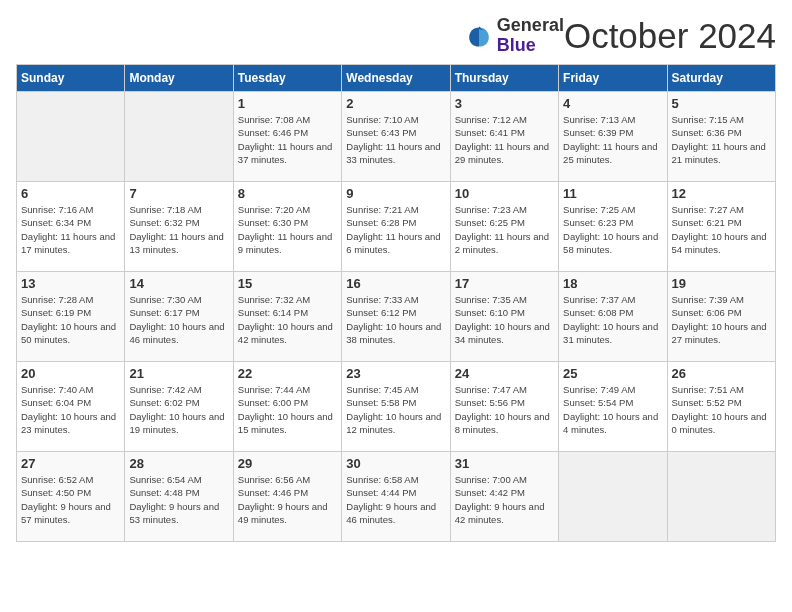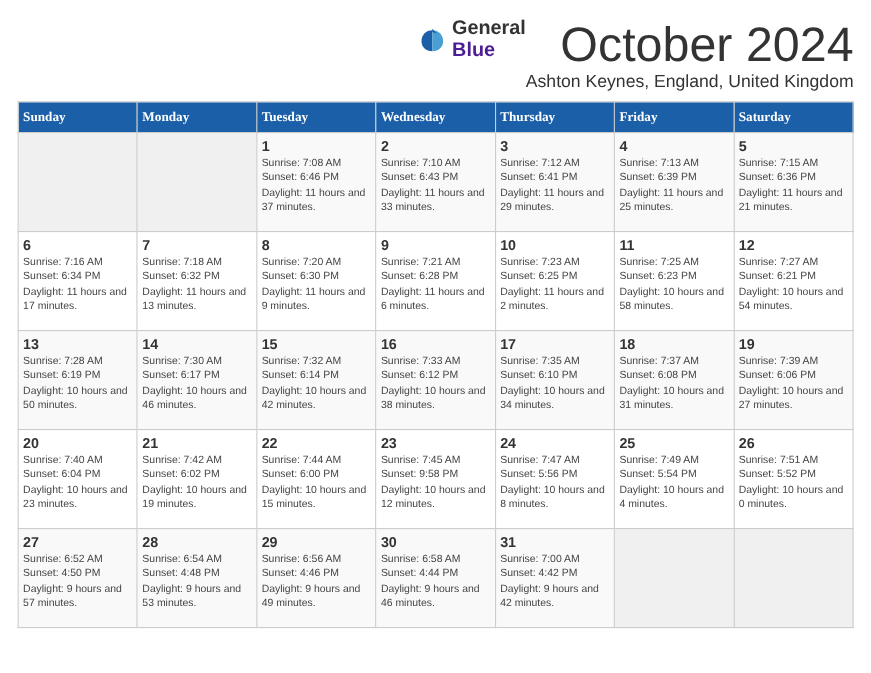--- a/index.html
+++ b/index.html
@@ -29,42 +29,41 @@
     .logo-text span.general { color: #333; }
     .logo-text span.blue { color: #4c1d95; }
     .logo-icon {
       width: 28px;
       height: 28px;
     }
     .title-block {
       text-align: right;
     }
     .month-title {
-      font-size: 44px;
+      font-size: 35px;
       font-weight: normal;
       color: #333;
     }
     .location {
       font-size: 16px;
       color: #333;
     }
     table {
       width: 100%;
       border-collapse: collapse;
       table-layout: fixed;
     }
     thead tr th {
       background: #1a5fa8;
       color: #fff;
       font-size: 12px;
       font-weight: bold;
       padding: 6px 4px;
       text-align: left;
       border: 1px solid #ccc;
-      font-family: Liberation Serif, serif;
     }
     tbody tr td {
       border: 1px solid #ccc;
       vertical-align: top;
       padding: 4px;
       font-size: 10px;
       color: #333;
       height: 90px;
     }
     .day-num {
@@ -97,21 +96,20 @@
       <path d="M20 8 C28 8 34 14 34 22 C34 30 28 35 20 35 L20 8Z" fill="#4a9fd4"></path>
       <path d="M20 6 L26 12 L20 10 Z" fill="#1a5fa8"></path>
     </svg>
     <div class="logo-text">
       <div><span class="general">General</span></div>
       <div><span class="blue">Blue</span></div>
     </div>
   </div>
   <div class="title-block">
     <div class="month-title">October 2024</div>
-    <div class="location">Ashton Keynes, England, United Kingdom</div>
   </div>
 </div>
 
 <table>
   <thead>
     <tr>
     <th>Sunday</th>
         <th>Monday</th>
         <th>Tuesday</th>
         <th>Wednesday</th>
@@ -258,21 +256,21 @@
         </td>
         <td>
           <div class="day-num">22</div>
           <div class="cell-content" style="white-space: pre-line;">Sunrise: 7:44 AM
 Sunset: 6:00 PM
 Daylight: 10 hours and 15 minutes.</div>
         </td>
         <td>
           <div class="day-num">23</div>
           <div class="cell-content" style="white-space: pre-line;">Sunrise: 7:45 AM
-Sunset: 9:58 PM
+Sunset: 5:58 PM
 Daylight: 10 hours and 12 minutes.</div>
         </td>
         <td>
           <div class="day-num">24</div>
           <div class="cell-content" style="white-space: pre-line;">Sunrise: 7:47 AM
 Sunset: 5:56 PM
 Daylight: 10 hours and 8 minutes.</div>
         </td>
         <td>
           <div class="day-num">25</div>

